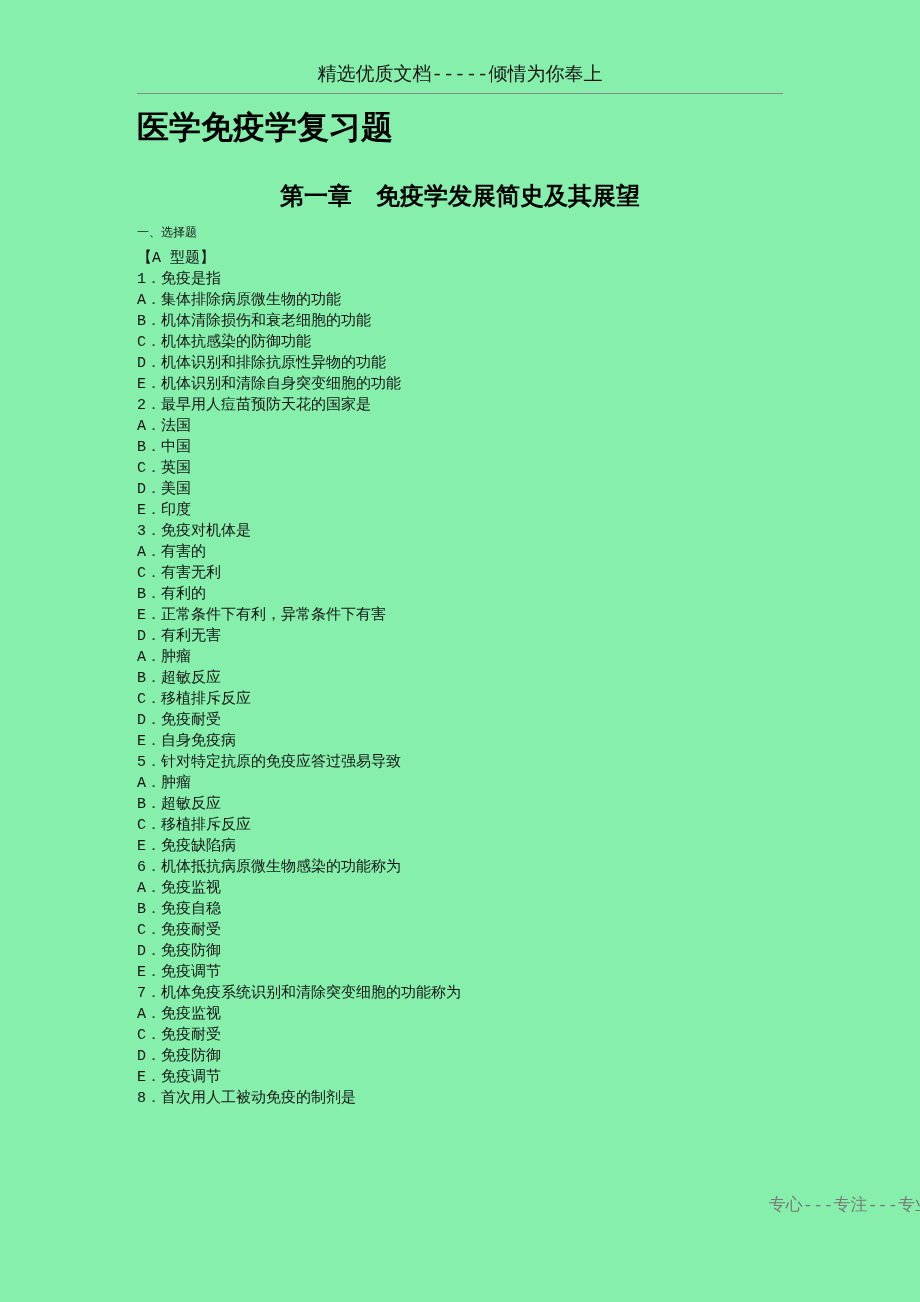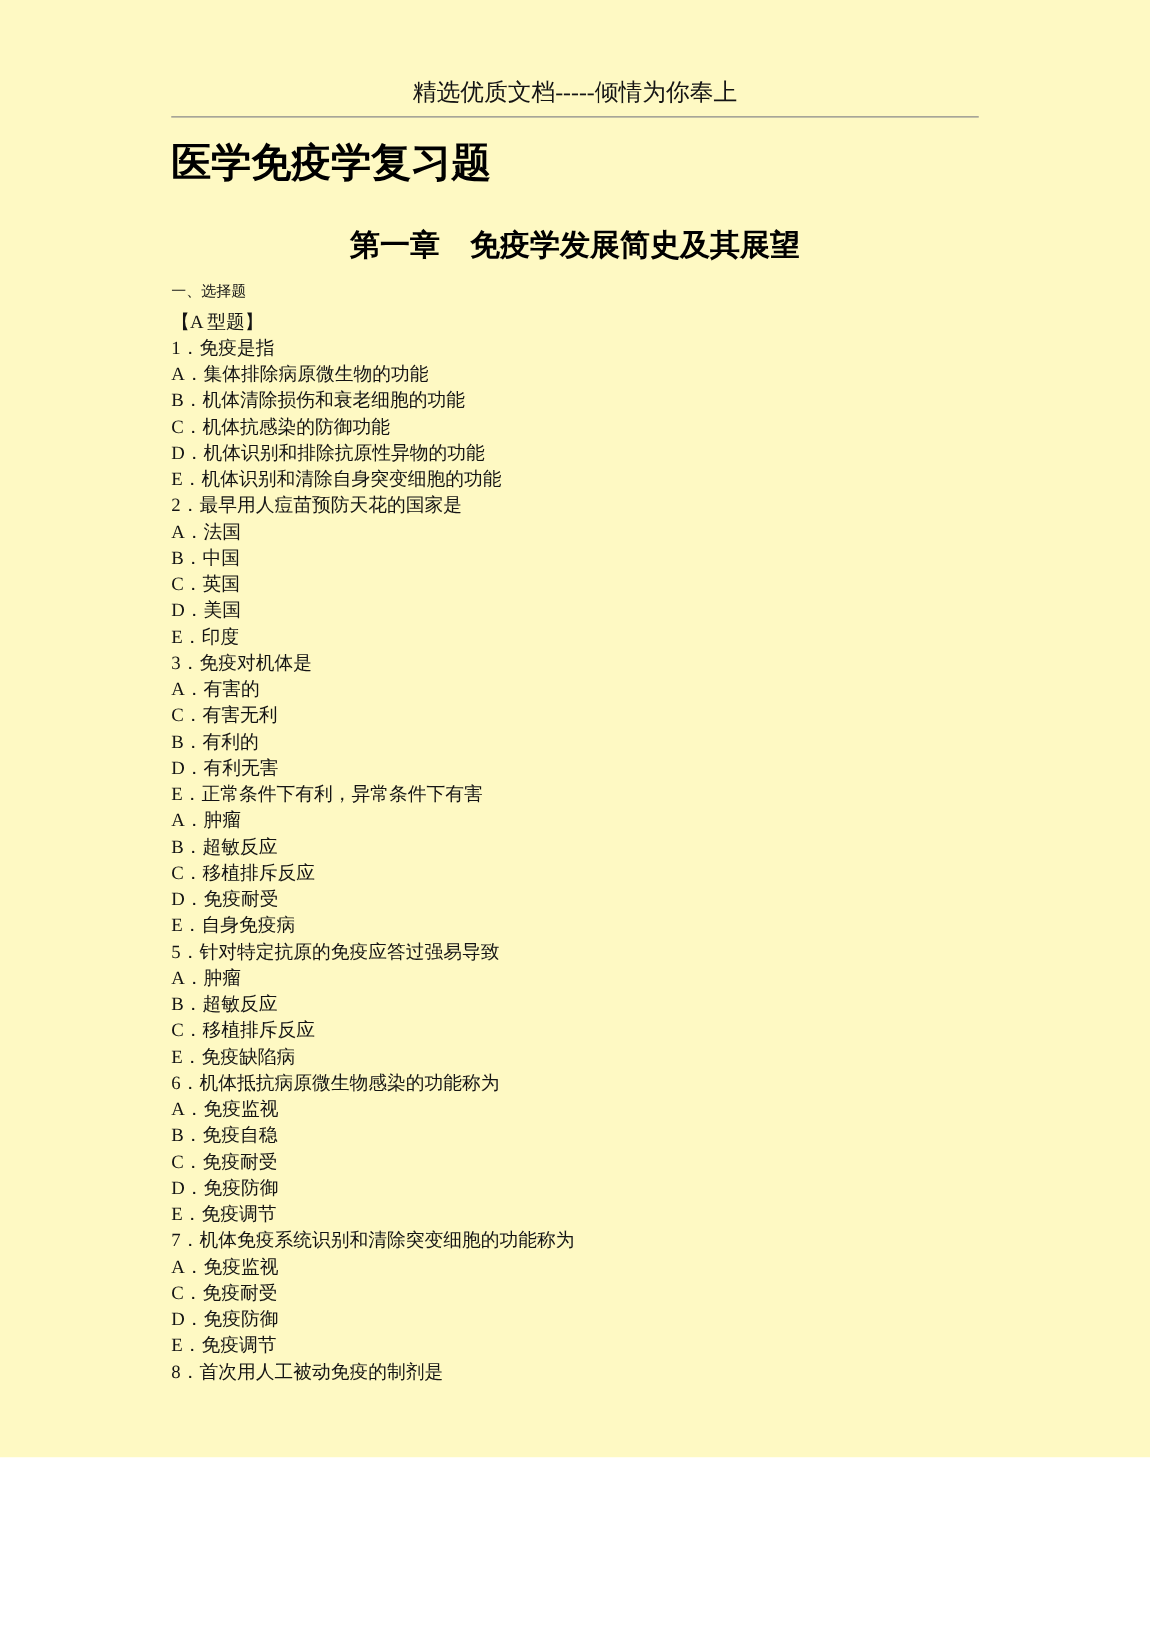--- a/index.html
+++ b/index.html
@@ -3,24 +3,24 @@
 <meta charset="utf-8">
 <style>
   html, body {
     margin: 0;
     padding: 0;
     background: #ffffff;
   }
   .page {
     position: relative;
     width: 920px;
-    height: 1166px;
-    background: #fef9c3;
+    height: 1302px;
+    background: #86efac;
     overflow: hidden;
-    font-family: Liberation Serif, serif;
+    font-family: Liberation Mono, monospace;
     color: #1a1a1a;
   }
   .content {
     margin: 0 137px;
     width: 646px;
   }
   .header-area {
     padding-top: 62px;
   }
   .header-line {
@@ -104,22 +104,22 @@
         <div class="line"><span>2．</span><span>最早用人痘苗预防天花的国家是</span></div>
         <div class="line"><span>A．</span><span>法国</span></div>
         <div class="line"><span>B．</span><span>中国</span></div>
         <div class="line"><span>C．</span><span>英国</span></div>
         <div class="line"><span>D．</span><span>美国</span></div>
         <div class="line"><span>E．</span><span>印度</span></div>
         <div class="line"><span>3．</span><span>免疫对机体是</span></div>
         <div class="line"><span>A．</span><span>有害的</span></div>
         <div class="line"><span>C．</span><span>有害无利</span></div>
         <div class="line"><span>B．</span><span>有利的</span></div>
+        <div class="line"><span>E．</span><span>正常条件下有利，异常条件下有害</span></div>
         <div class="line"><span>D．</span><span>有利无害</span></div>
-        <div class="line"><span>E．</span><span>正常条件下有利，异常条件下有害</span></div>
         <div class="line"><span>A．</span><span>肿瘤</span></div>
         <div class="line"><span>B．</span><span>超敏反应</span></div>
         <div class="line"><span>C．</span><span>移植排斥反应</span></div>
         <div class="line"><span>D．</span><span>免疫耐受</span></div>
         <div class="line"><span>E．</span><span>自身免疫病</span></div>
         <div class="line"><span>5．</span><span>针对特定抗原的免疫应答过强易导致</span></div>
         <div class="line"><span>A．</span><span>肿瘤</span></div>
         <div class="line"><span>B．</span><span>超敏反应</span></div>
         <div class="line"><span>C．</span><span>移植排斥反应</span></div>
         <div class="line"><span>E．</span><span>免疫缺陷病</span></div>

